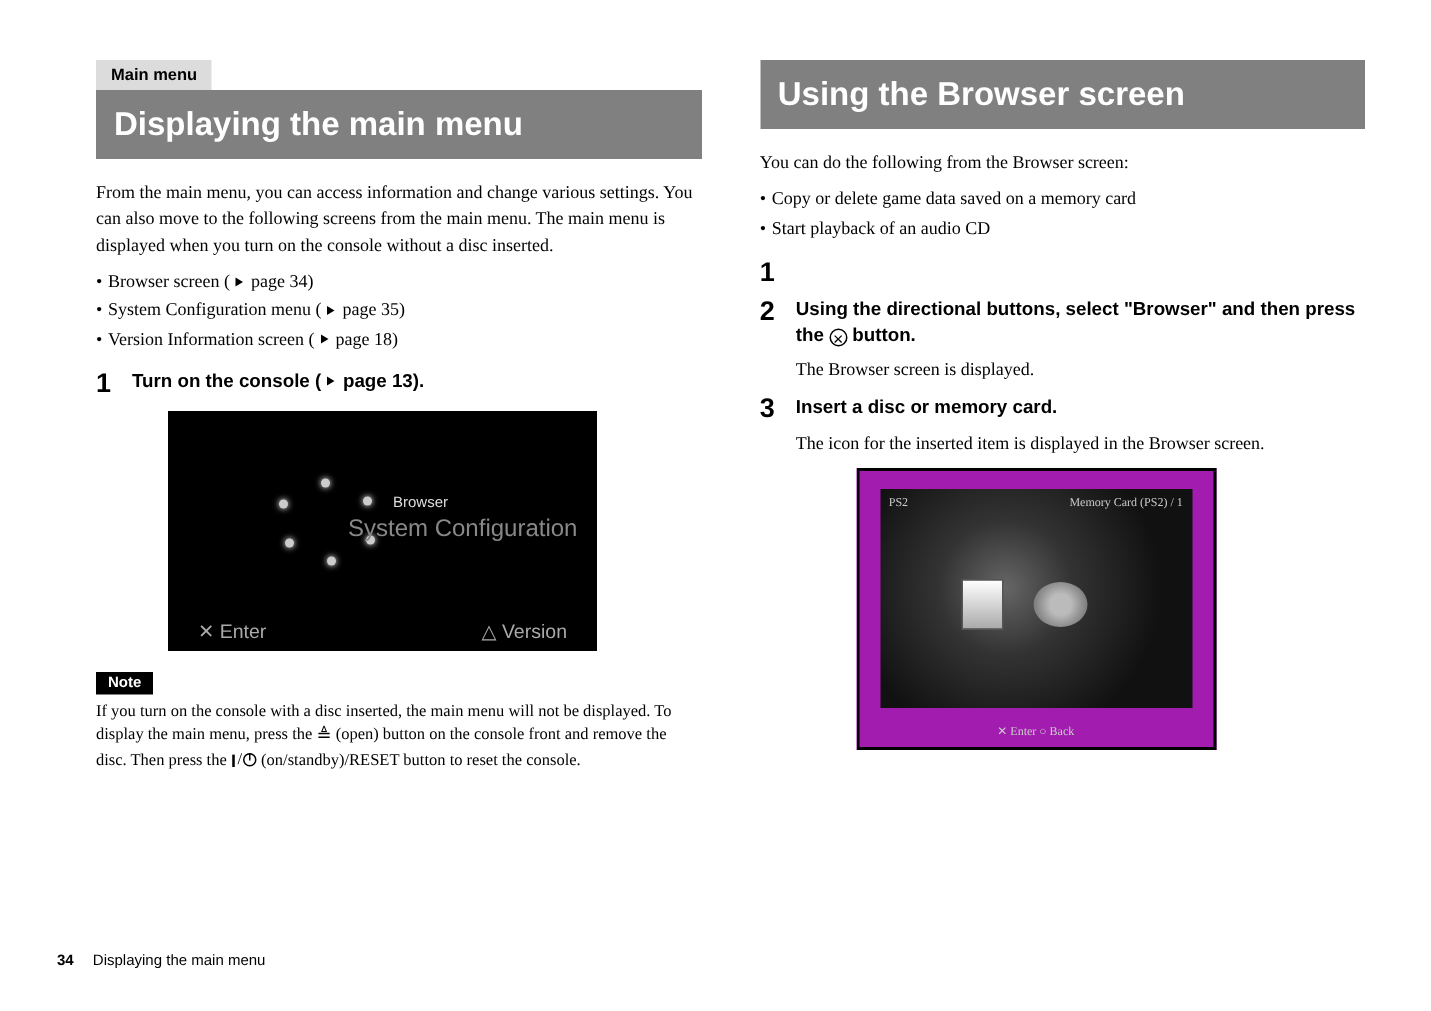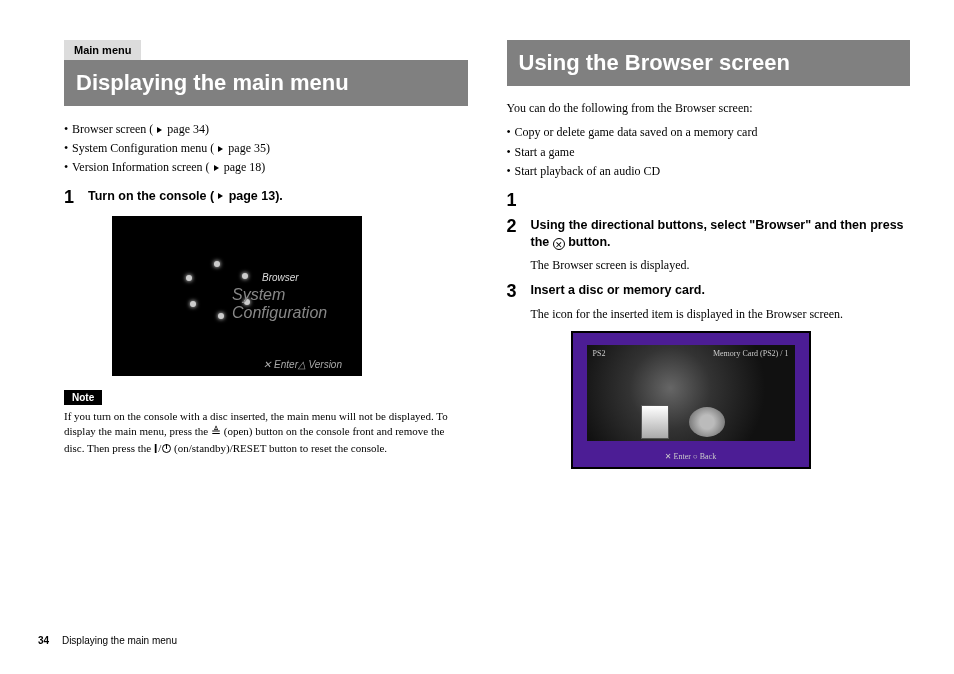--- a/index.html
+++ b/index.html
@@ -112,56 +112,56 @@
     background: #000;
   }
   
   .shot {
     background: #000;
     margin: 10px auto 10px 48px;
     position: relative;
     color: #ddd;
     font: 10px Arial, sans-serif;
   }
-  .shot1 { width: 250px; height: 160px; font-style: italic; }
+  .shot1 { width: 286px; height: 160px; }
   .orbit {
     position: absolute;
     left: 72px; top: 45px;
     width: 70px; height: 55px;
   }
   .dot {
     position: absolute;
     width: 6px; height: 6px;
     background: #ccc;
     border-radius: 50%;
     box-shadow: 0 0 4px #fff;
   }
   .orbit .d1 { left: 30px; top: 0; }
   .orbit .d2 { left: 58px; top: 12px; }
   .orbit .d3 { left: 60px; top: 38px; }
   .orbit .d4 { left: 34px; top: 52px; }
   .orbit .d5 { left: 6px;  top: 40px; }
   .orbit .d6 { left: 2px;  top: 14px; }
   .shot1 .lbl1 { position: absolute; left: 150px; top: 56px; color:#ddd; font-size:10px;}
   .shot1 .lbl2 { position: absolute; left: 120px; top: 70px; color:#888; font-size:16px;}
-  .shot1 .foot { position: absolute; bottom: 6px; left: 20px; right: 20px; display:flex; justify-content:flex-end; color:#aaa; font-size:10px;margin-left:29px;}
+  .shot1 .foot { position: absolute; bottom: 6px; left: 20px; right: 20px; display:flex; justify-content:space-between; color:#aaa; font-size:13px;}
   .note-tag {
     background: #000;
     color: #fff;
     font: bold 10px Arial, sans-serif;
     padding: 2px 8px;
     display: inline-block;
     margin: 4px 0;
   }
   .note-text { font-size: 11px; line-height: 1.4; }
   
   .shot2-wrap { margin: 8px auto 0 64px; width: 240px; }
   .shot2 {
-    width: 240px; height: 138px;
-    background: #4c1d95;
+    width: 240px; height: 188px;
+    background: #a21caf;
     position: relative;
     box-shadow: 0 0 0 2px #000 inset;
   }
   .shot2 .inner {
     position: absolute;
     left: 16px; right: 16px; top: 14px; bottom: 28px;
     background: radial-gradient(circle at 40% 45%, #666 0%, #333 30%, #111 70%);
   }
   .shot2 .topbar {
     position: absolute; top: 18px; left: 22px; right: 22px;
@@ -194,20 +194,21 @@
 </style>
 </head>
 <body>
 
 <div class="page">
 
   <div class="col">
     <div class="tab">Main menu</div>
     <div class="h1">Displaying the main menu</div>
 
+    <p class="body-text">From the main menu, you can access information and change various settings. You can also move to the following screens from the main menu. The main menu is displayed when you turn on the console without a disc inserted.</p>
 
     <ul class="bullet-list">
       <li>
         <span>Browser screen (</span><span class="arrow"></span><span> page 34)</span>
       </li>
       <li>
         <span>System Configuration menu (</span><span class="arrow"></span><span> page 35)</span>
       </li>
       <li>
         <span>Version Information screen (</span><span class="arrow"></span><span> page 18)</span>
@@ -243,21 +244,20 @@
       <span>If you turn on the console with a disc inserted, the main menu will not be displayed. To display the main menu, press the </span><span class="eject">≜</span><span> (open) button on the console front and remove the disc. Then press the </span><span class="power-glyph"><span class="bar">I</span>/<span class="circ"></span></span><span> (on/standby)/RESET button to reset the console.</span>
     </p>
   </div>
 
   <div class="col">
     <div class="h1">Using the Browser screen</div>
 
     <p class="body-text">You can do the following from the Browser screen:</p>
     <ul class="bullet-list">
       <li>Copy or delete game data saved on a memory card</li>
-      <li>Start a game</li>
       <li>Start playback of an audio CD</li>
     </ul>
 
     <div class="step">
       <div class="step-num">1</div>
     </div>
 
     <div class="step">
       <div class="step-num">2</div>
       <div class="step-title">

